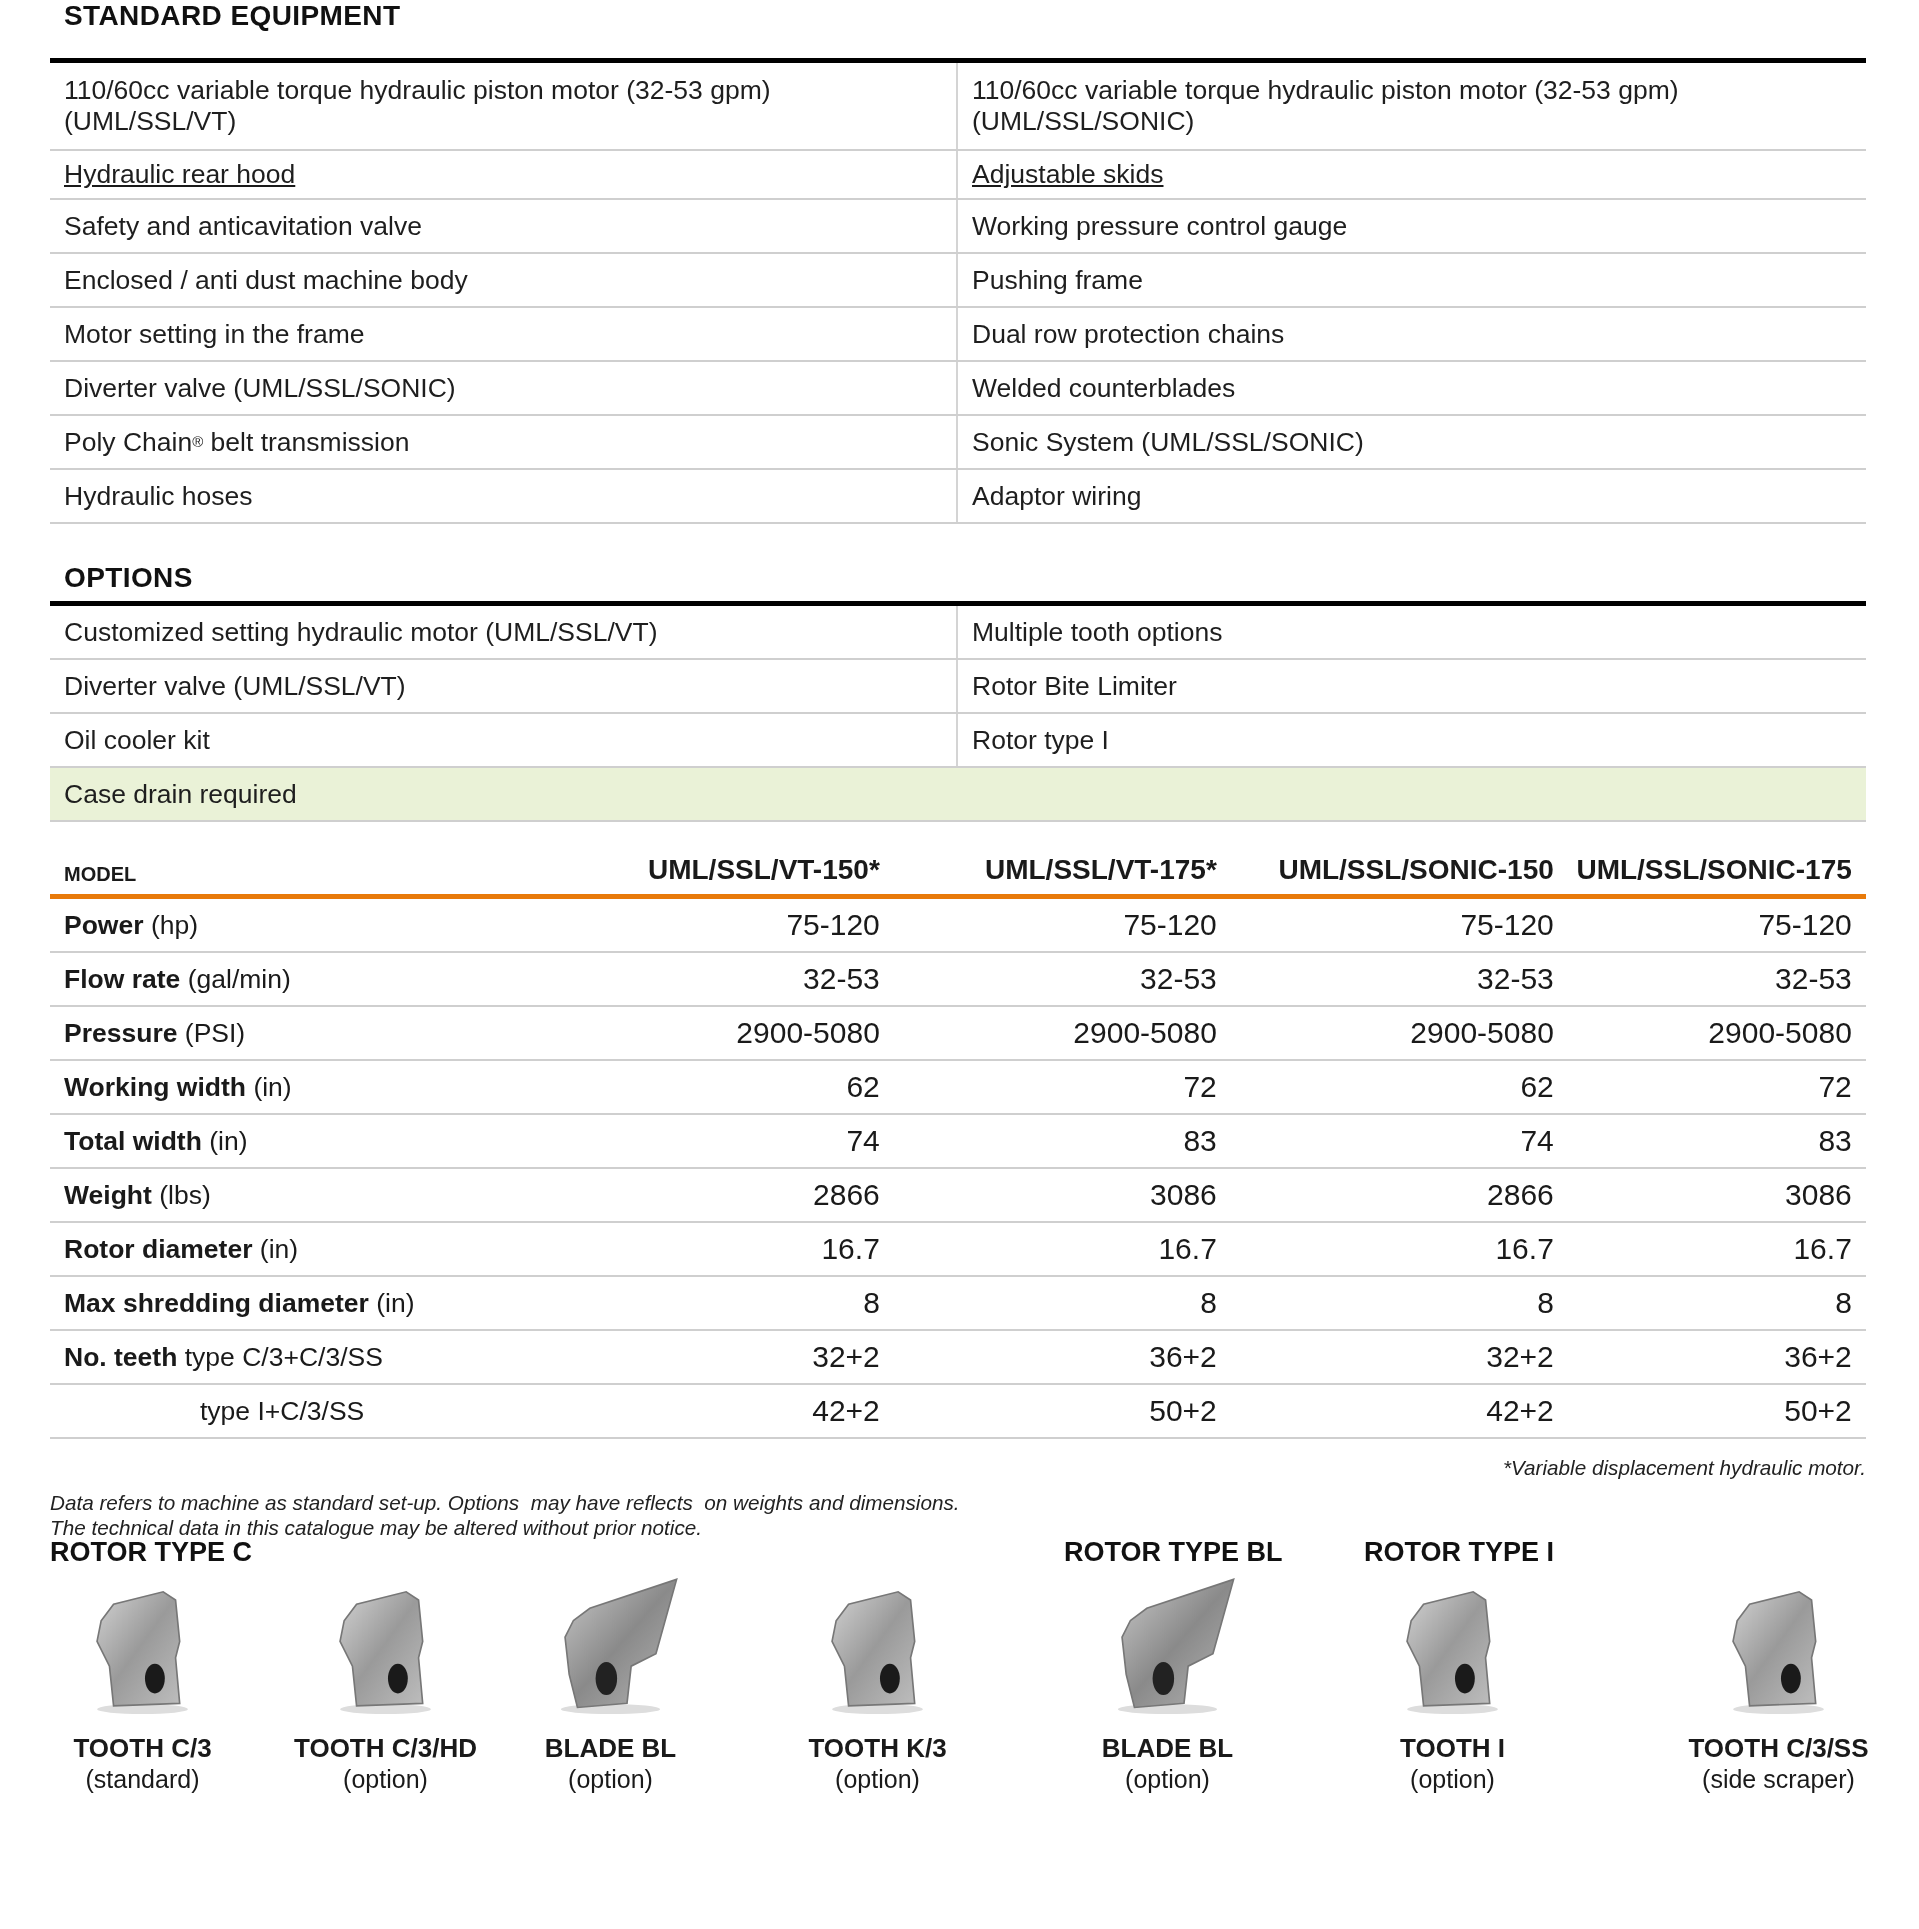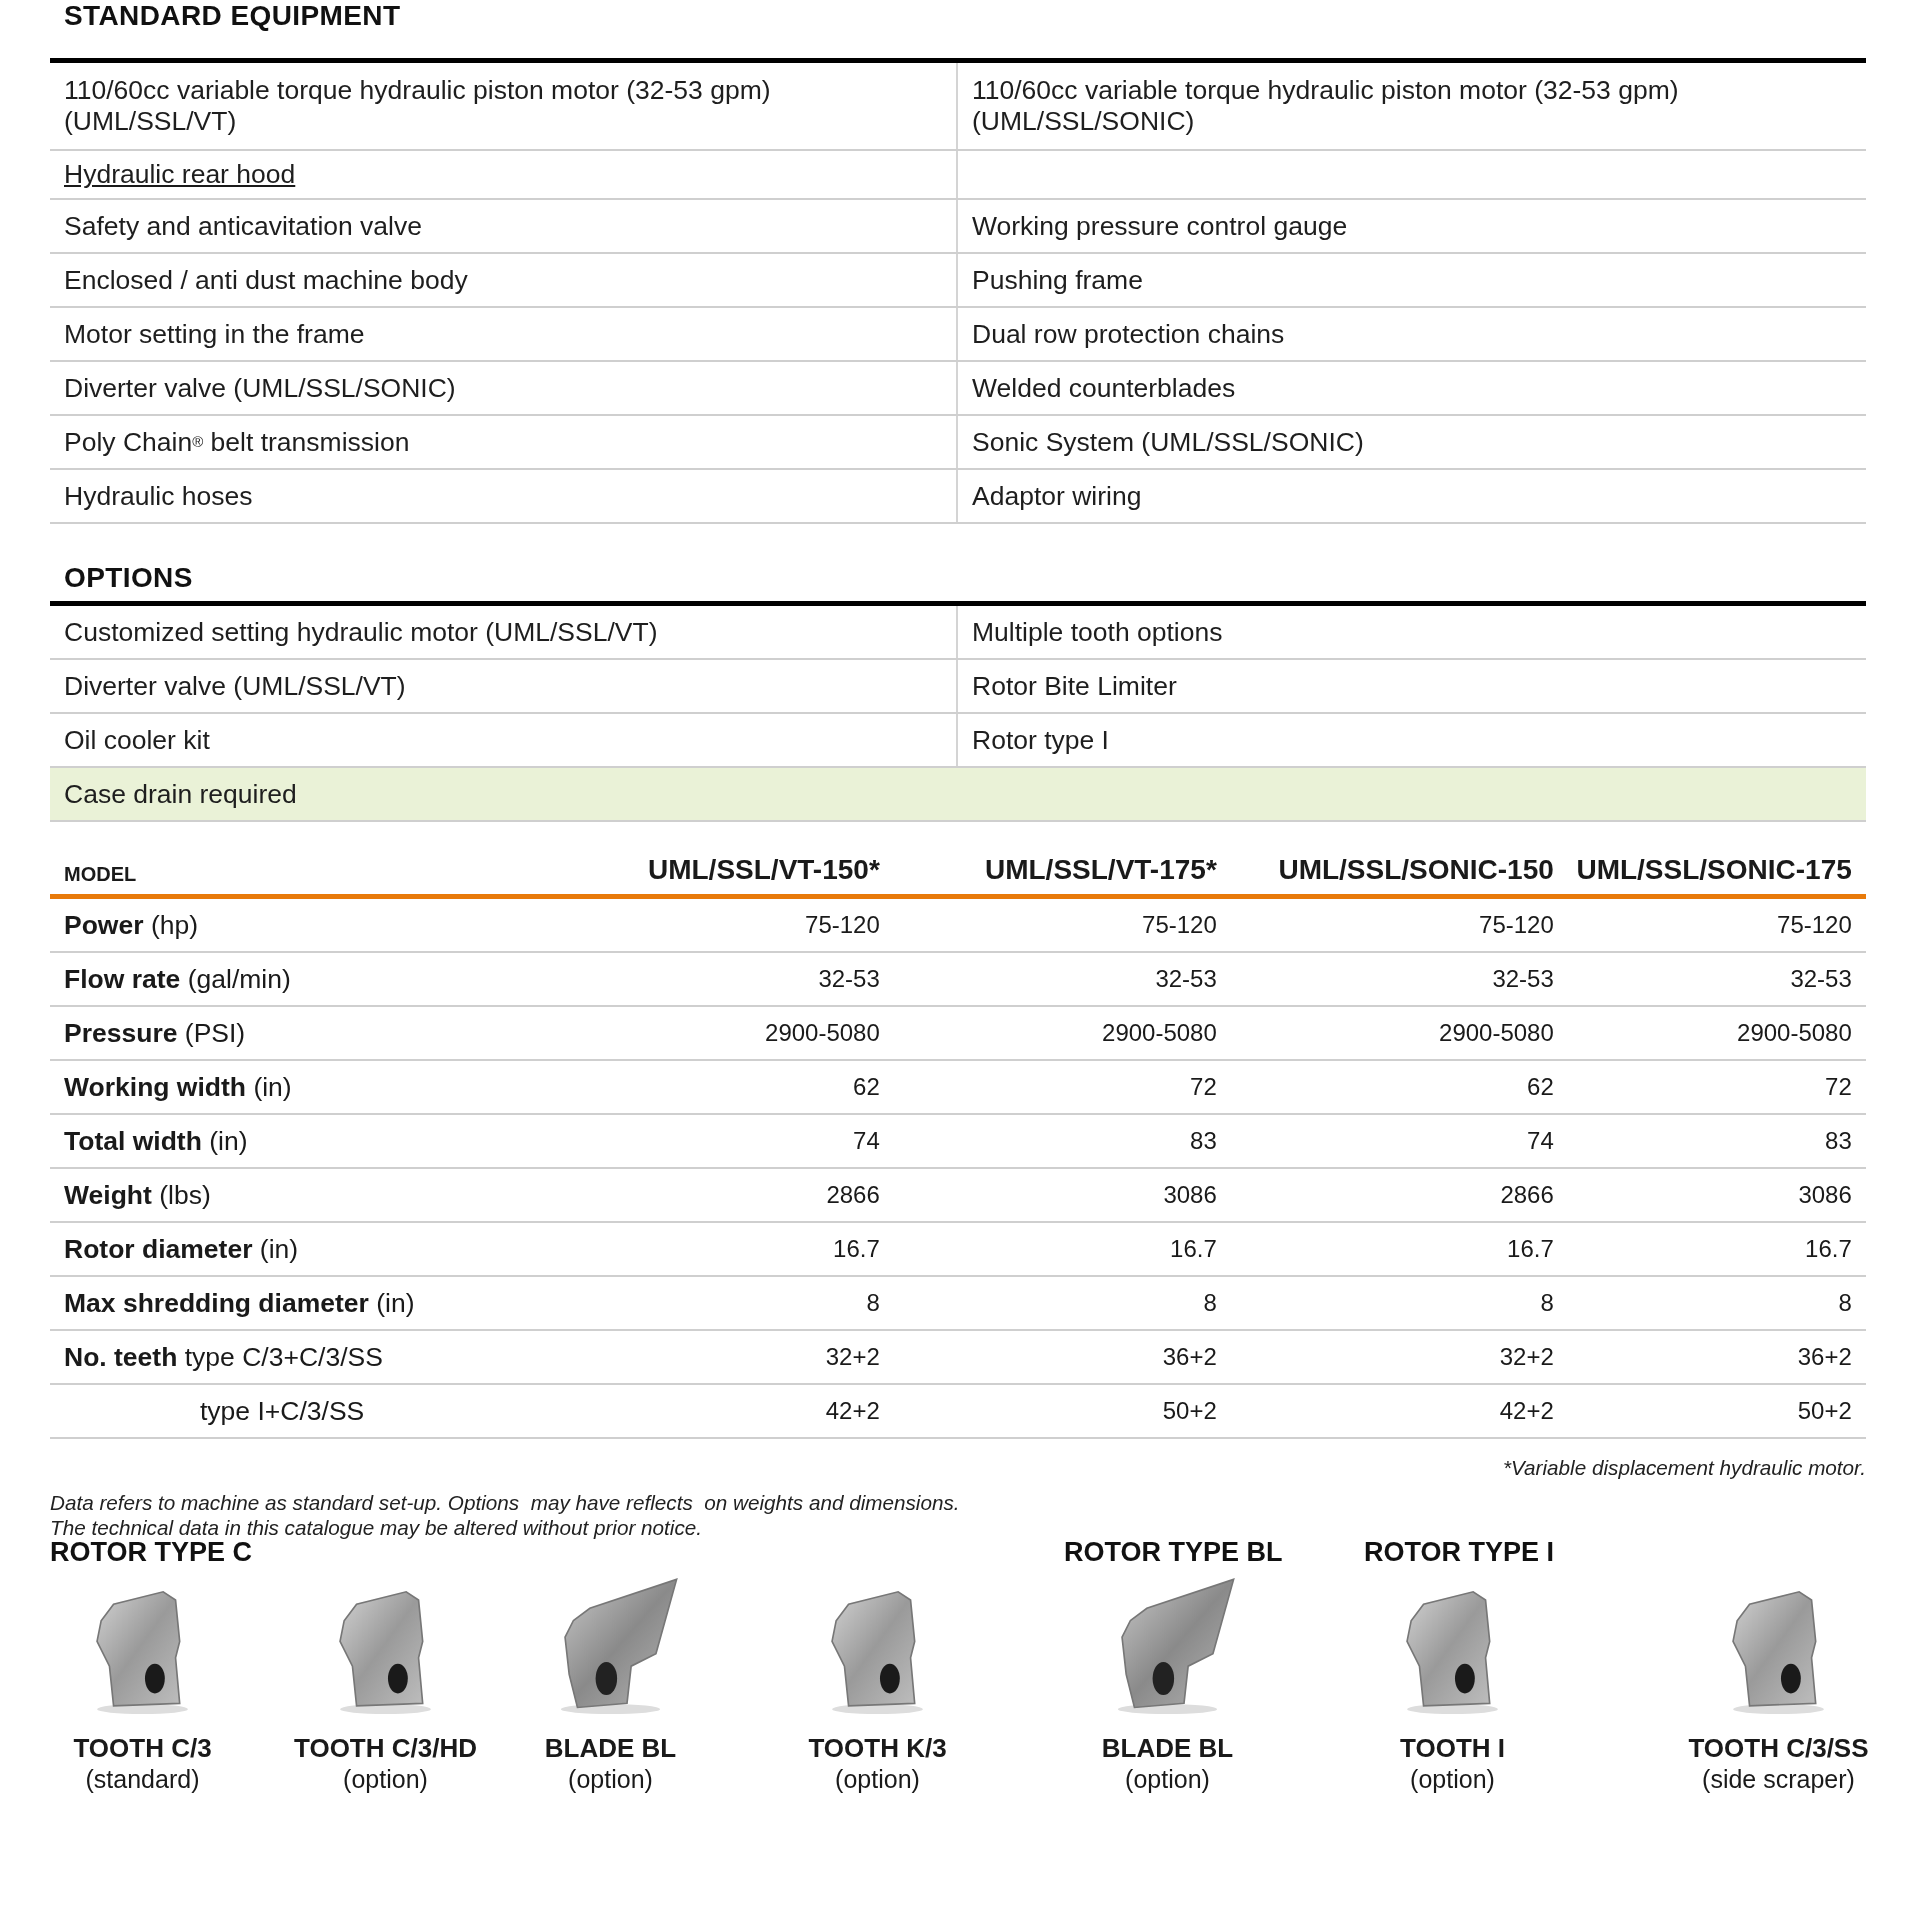--- a/index.html
+++ b/index.html
@@ -16,21 +16,21 @@
   sup.reg { font-size:15px; vertical-align:super; line-height:0; }
 
   .model-table { position:absolute; left:50px; top:843px; width:1816px; }
   .model-head { display:flex; height:51px; align-items:flex-end; padding-bottom:0; border-bottom:5px solid #e87a0a; box-sizing:content-box; }
   .mh-label { width:496px; padding-left:14px; font-weight:bold; font-size:20px; padding-bottom:8.3px; box-sizing:border-box; }
   .mh-col { width:331px; text-align:right; font-weight:bold; font-size:28px; padding-right:13.2px; padding-bottom:8.3px; box-sizing:border-box; white-space:nowrap; }
   .m-row { display:flex; height:54px; border-bottom:2.5px solid #cfcfcf; box-sizing:border-box; align-items:center; }
   .m-label { width:496px; padding-left:14px; box-sizing:border-box; font-size:26.5px; white-space:nowrap; }
   .m-label b { font-weight:bold; }
   .m-label .indent { padding-left:136px; }
-  .m-val { width:331px; text-align:right; padding-right:13.2px; box-sizing:border-box; font-size:24px; }
+  .m-val { width:331px; text-align:right; padding-right:13.2px; box-sizing:border-box; font-size:30px; }
 
   .footnote { position:absolute; font-style:italic; font-size:20.7px; line-height:25px; color:#222; }
 
   .rotor-title { position:absolute; top:1537px; font-weight:bold; font-size:27px; color:#111; white-space:nowrap; }
   .tooth { position:absolute; top:1575px; width:215px; text-align:center; }
   .tooth svg { display:block; margin:0 auto; }
   .tooth .tname { font-weight:bold; font-size:26px; margin-top:16.5px; white-space:nowrap; }
   .tooth .tsub { font-size:25px; margin-top:1.7px; white-space:nowrap; }
 </style>
 </head>
@@ -38,20 +38,21 @@
 
 <div class="section-title" style="top:0;">STANDARD EQUIPMENT</div>
 <div class="rule-black" style="top:58px;"></div>
 <div class="eq-table" style="top:63px;">
   <div class="eq-row" style="height:88px;">
     <div class="eq-cell left">110/60cc variable torque hydraulic piston motor (32-53 gpm) (UML/SSL/VT)</div>
     <div class="eq-cell right">110/60cc variable torque hydraulic piston motor (32-53 gpm) (UML/SSL/SONIC)</div>
   </div>
   <div class="eq-row" style="height:49px;text-decoration:underline;">
     <div class="eq-cell left">Hydraulic rear hood</div>
+    <div class="eq-cell right">Adjustable skids</div>
   </div>
   <div class="eq-row" style="height:54px;">
     <div class="eq-cell left">Safety and anticavitation valve</div>
     <div class="eq-cell right">Working pressure control gauge</div>
   </div>
   <div class="eq-row" style="height:54px;">
     <div class="eq-cell left">Enclosed / anti dust machine body</div>
     <div class="eq-cell right">Pushing frame</div>
   </div>
   <div class="eq-row" style="height:54px;">

